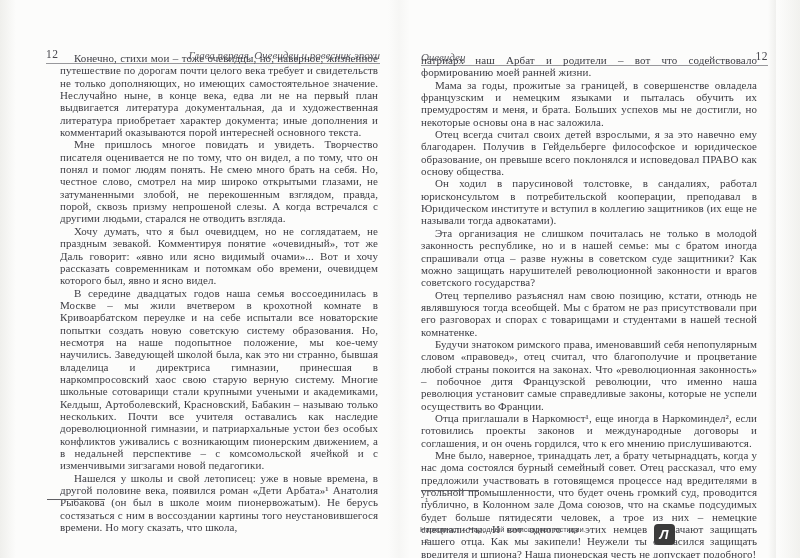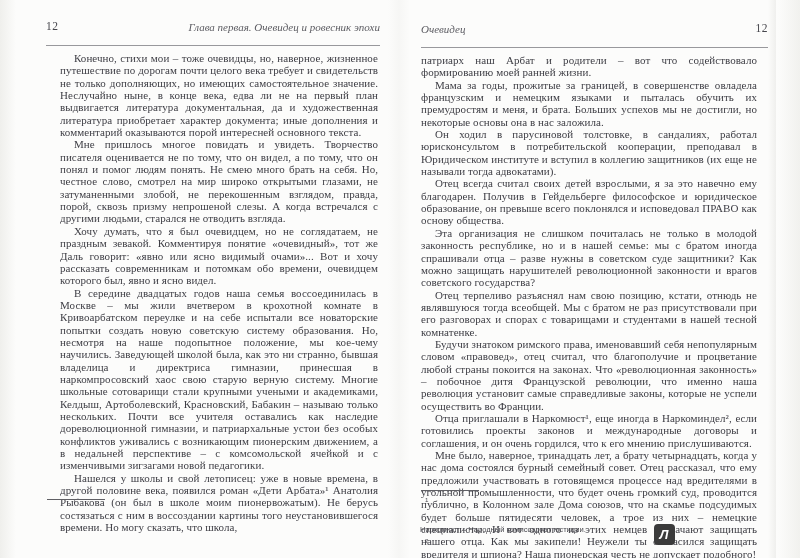--- a/index.html
+++ b/index.html
@@ -29,22 +29,23 @@
     background: linear-gradient(90deg, rgba(252,252,251,0), rgba(229,229,226,0.25), rgba(252,252,251,0));
   }
 
   
   .running-header {
     position: absolute;
     display: flex;
     justify-content: space-between;
     align-items: flex-end;
     border-bottom: 1px solid #98989c;
-    padding-bottom: 13px;
+    padding-bottom: 3px;
     color: #4c4c52;
+    margin-top: 28px;
   }
   .running-header .pagenum {
     font-size: 11.5px;
     line-height: 11px;
     color: #46464c;
     letter-spacing: 0.5px;
   }
   .running-header .running-title {
     font-style: italic;
     font-size: 11px;
@@ -139,22 +140,22 @@
   </div>
 
   <div class="running-header header-right">
     <span class="running-title">Очевидец</span>
     <span class="pagenum">12</span>
   </div>
 
   <div class="page-body body-right">
     <p class="continued">патриарх наш Арбат и родители – вот что содействовало формированию моей ранней жизни.</p>
     <p>Мама за годы, прожитые за границей, в совершенстве овладела французским и немецким языками и пыталась обучить их премудростям и меня, и брата. Больших успехов мы не достигли, но некоторые основы она в нас заложила.</p>
+    <p>Отец всегда считал своих детей взрослыми, я за это навечно ему благодарен. Получив в Гейдельберге философское и юридическое образование, он превыше всего поклонялся и исповедовал ПРАВО как основу общества.</p>
     <p>Он ходил в парусиновой толстовке, в сандалиях, работал юрисконсультом в потребительской кооперации, преподавал в Юридическом институте и вступил в коллегию защитников (их еще не называли тогда адвокатами).</p>
-    <p>Отец всегда считал своих детей взрослыми, я за это навечно ему благодарен. Получив в Гейдельберге философское и юридическое образование, он превыше всего поклонялся и исповедовал ПРАВО как основу общества.</p>
     <p>Эта организация не слишком почиталась не только в молодой законность республике, но и в нашей семье: мы с братом иногда спрашивали отца – разве нужны в советском суде защитники? Как можно защищать нарушителей революционной законности и врагов советского государства?</p>
     <p>Отец терпеливо разъяснял нам свою позицию, кстати, отнюдь не являвшуюся тогда всеобщей. Мы с братом не раз присутствовали при его разговорах и спорах с товарищами и студентами в нашей тесной комнатенке.</p>
     <p>Будучи знатоком римского права, именовавший себя непопулярным словом «правовед», отец считал, что благополучие и процветание любой страны покоится на законах. Что «революционная законность» – побочное дитя Французской революции, что именно наша революция установит самые справедливые законы, которые не успели осуществить во Франции.</p>
     <p>Отца приглашали в Наркомюст¹, еще иногда в Наркоминдел², если готовились проекты законов и международные договоры и соглашения, и он очень гордился, что к его мнению прислушиваются.</p>
     <p>Мне было, наверное, тринадцать лет, а брату четырнадцать, когда у нас дома состоялся бурный семейный совет. Отец рассказал, что ему предложили участвовать в готовящемся процессе над вредителями в угольной промышленности, что будет очень громкий суд, проводится публично, в Колонном зале Дома союзов, что на скамье подсудимых будет больше пятидесяти человек, а трое из них – немецкие специалисты. И вот одного из этих немцев назначают защищать нашего отца. Как мы закипели! Неужели ты согласился защищать вредителя и шпиона? Наша пионерская честь не допускает подобного!</p>
   </div>
 
   <div class="footnotes footnotes-right">
     <div class="fn-rule"></div>
     <div class="footnote">

